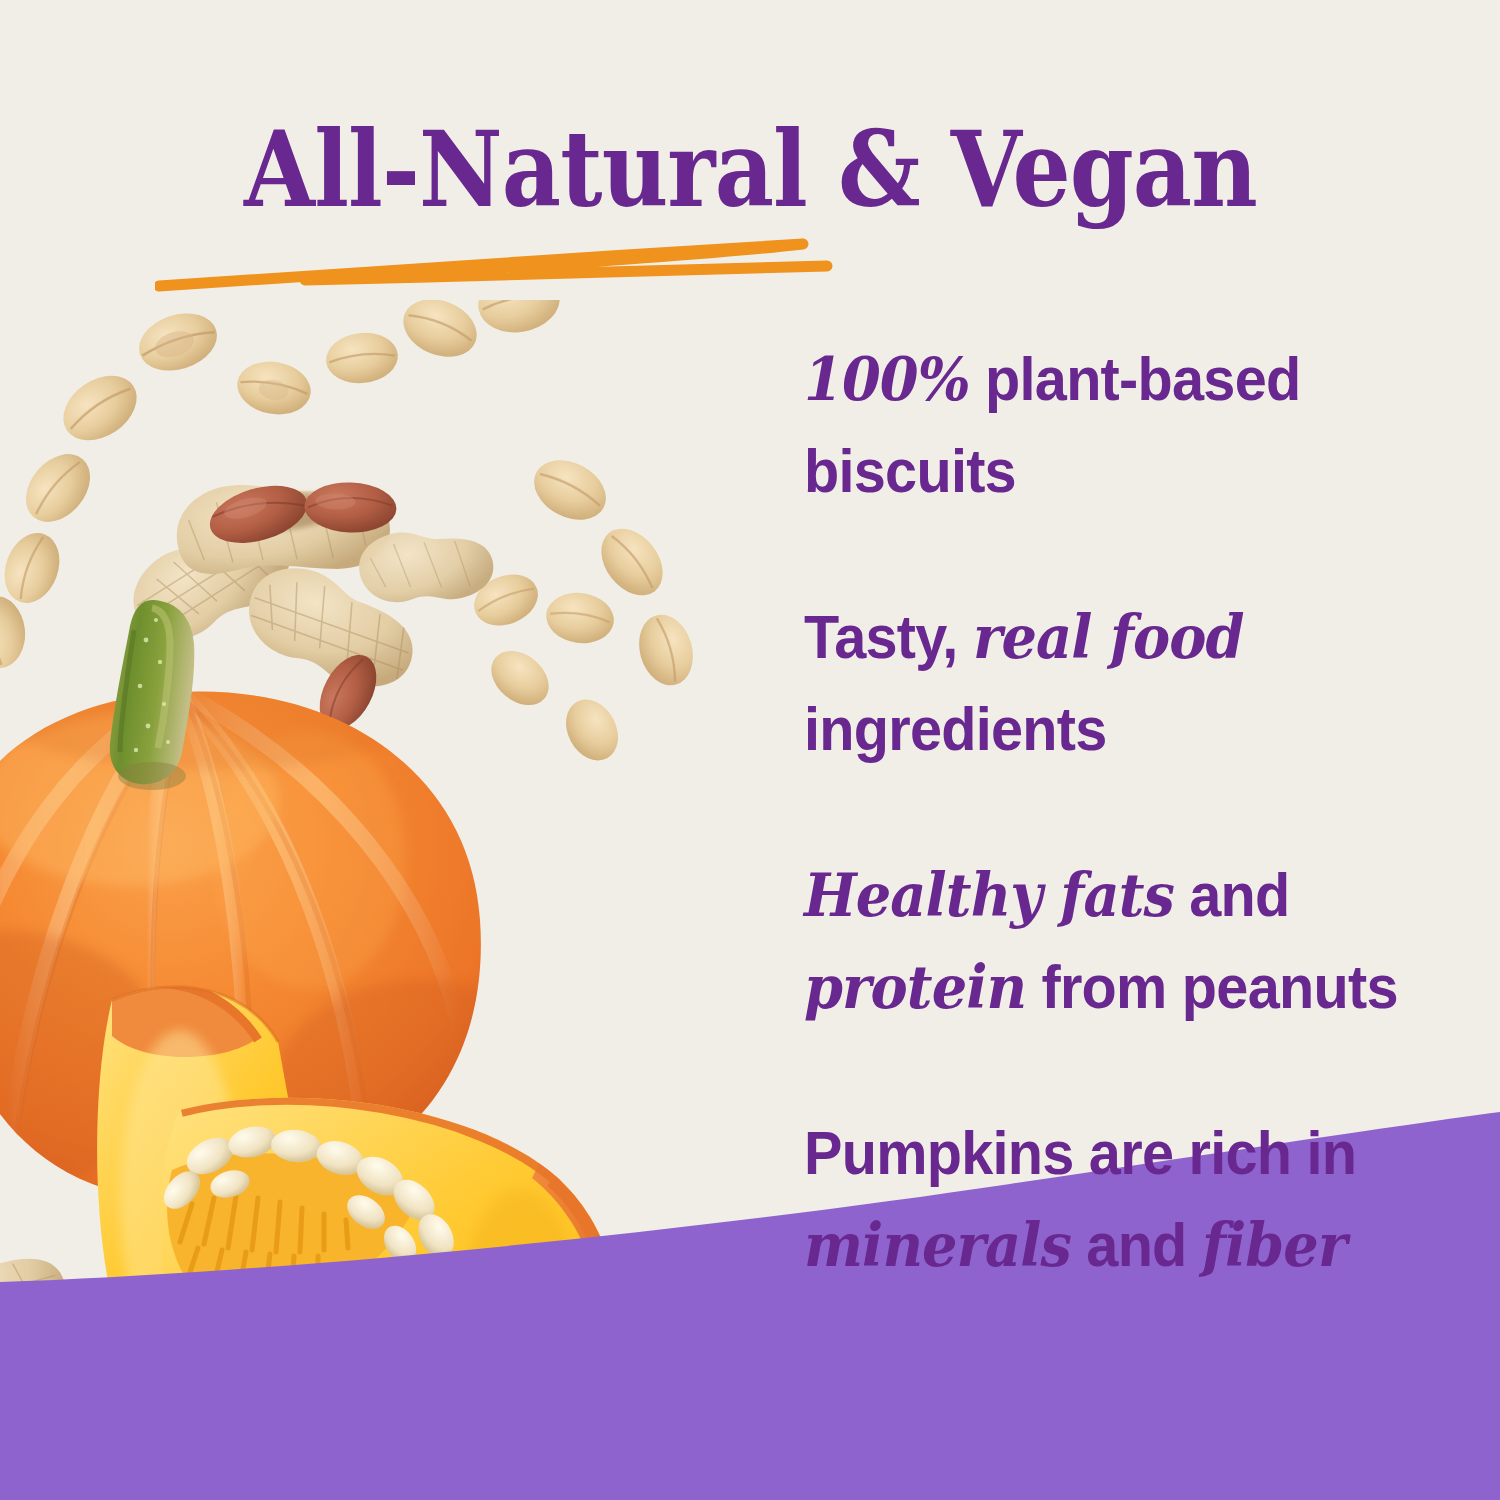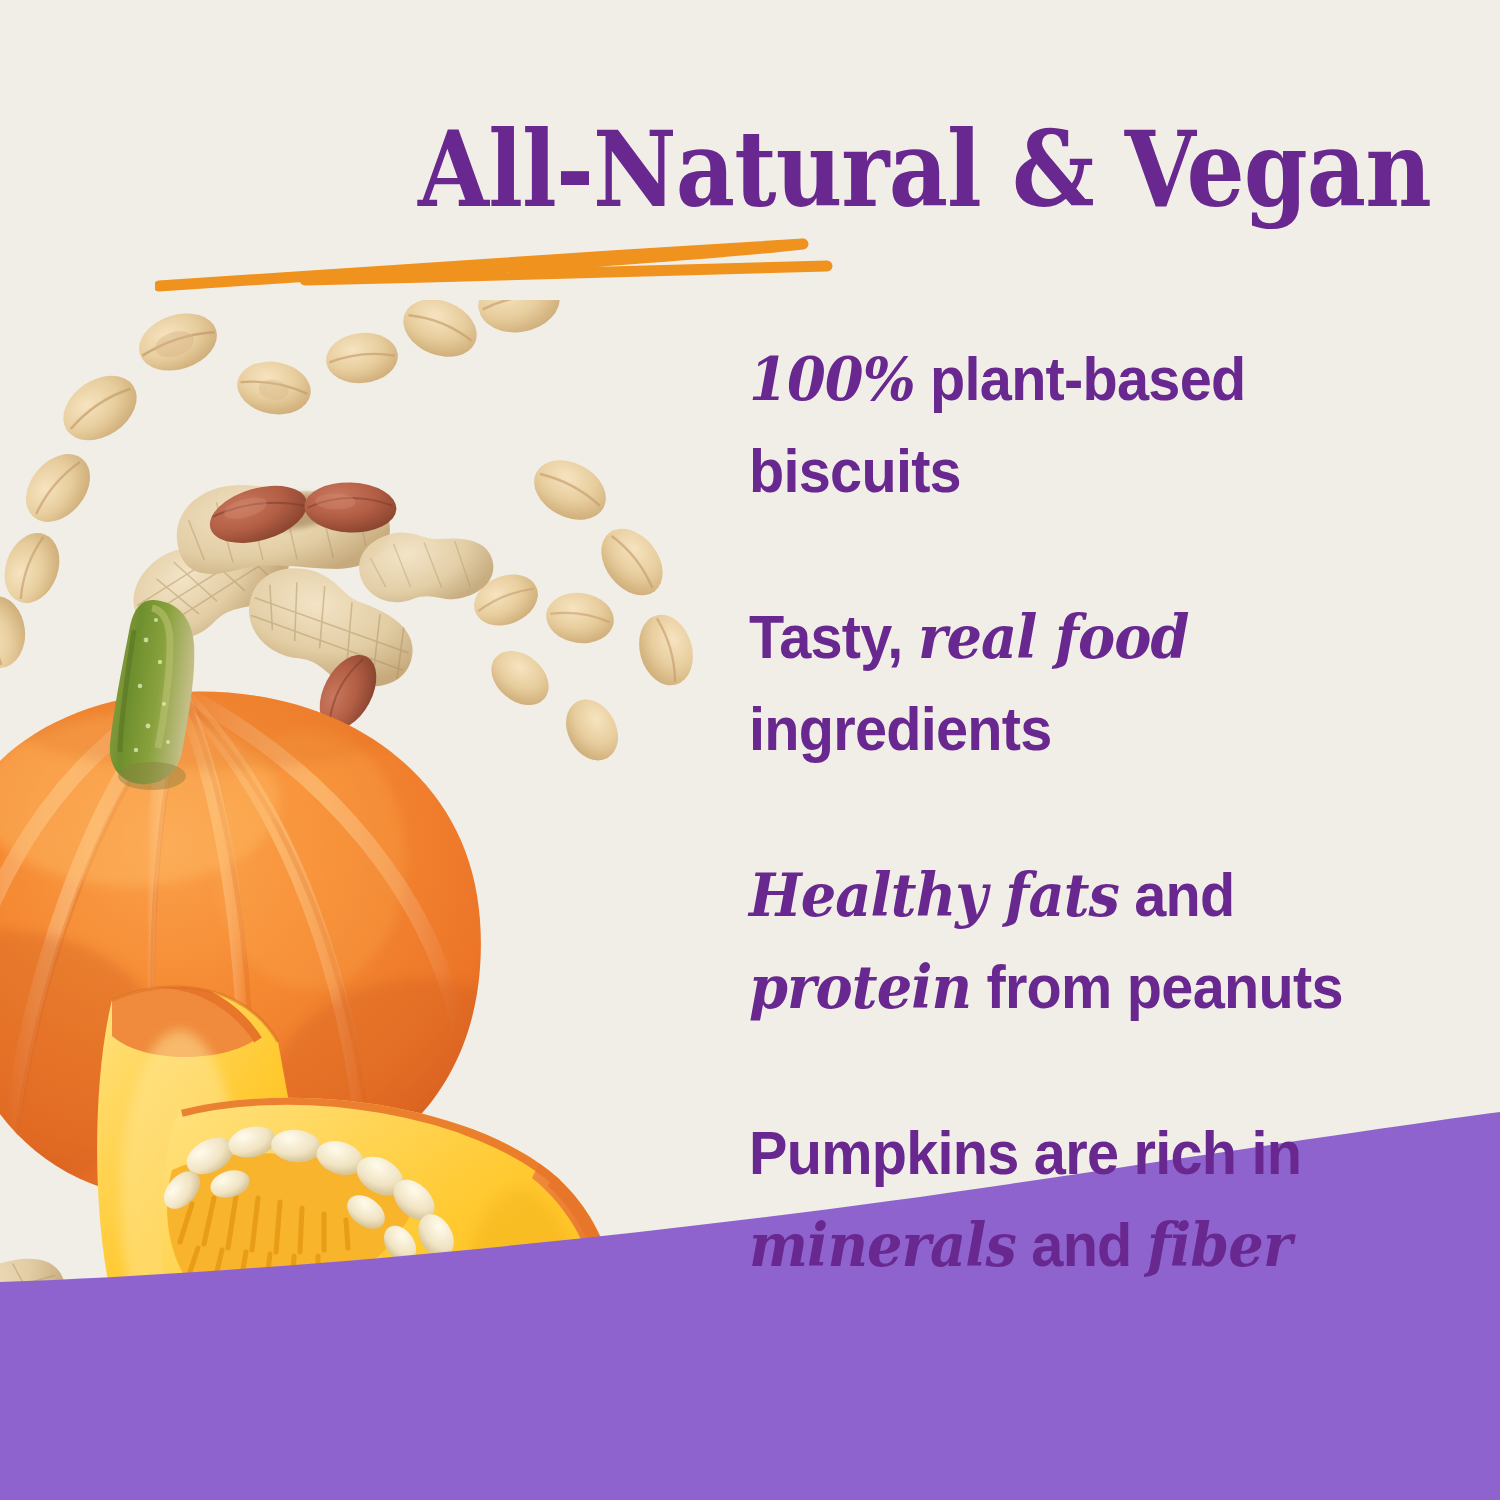--- a/index.html
+++ b/index.html
@@ -9,37 +9,37 @@
     background:#F1EEE7;
     overflow:hidden;
     position:relative;
   }
   #stage { position:absolute; inset:0; width:1500px; height:1500px; overflow:hidden; }
 
   
   .wave { position:absolute; left:0; top:1050px; width:1500px; height:450px; }
 
   
-  .headline-wrap { position:absolute; left:0; top:118px; width:1500px; text-align:right; }
+  .headline-wrap { position:absolute; left:0; top:118px; width:1500px; text-align:center; }
   .headline {
     font-family:"DejaVu Serif", serif;
     font-weight:700;
     font-size:104px;
     line-height:1.0;
     letter-spacing:-1px;
     color:#68288F;
     transform:scaleX(0.88);
     transform-origin:center center;
     display:inline-block;
     white-space:nowrap;
   }
   .squiggle { position:absolute; left:155px; top:236px; }
 
   
-  .bullets { position:absolute; left:749px; top:333px; width:660px; }
+  .bullets { position:absolute; left:804px; top:333px; width:660px; }
   .bullet {
     color:#68288F;
     font-family:"Liberation Sans", sans-serif;
     font-weight:700;
     font-size:62px;
     line-height:92px;
     letter-spacing:-0.8px;
     transform:scaleX(0.93);
     transform-origin:left center;
   }

